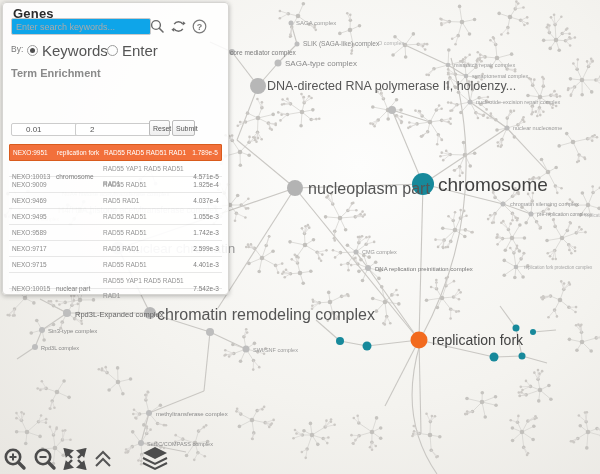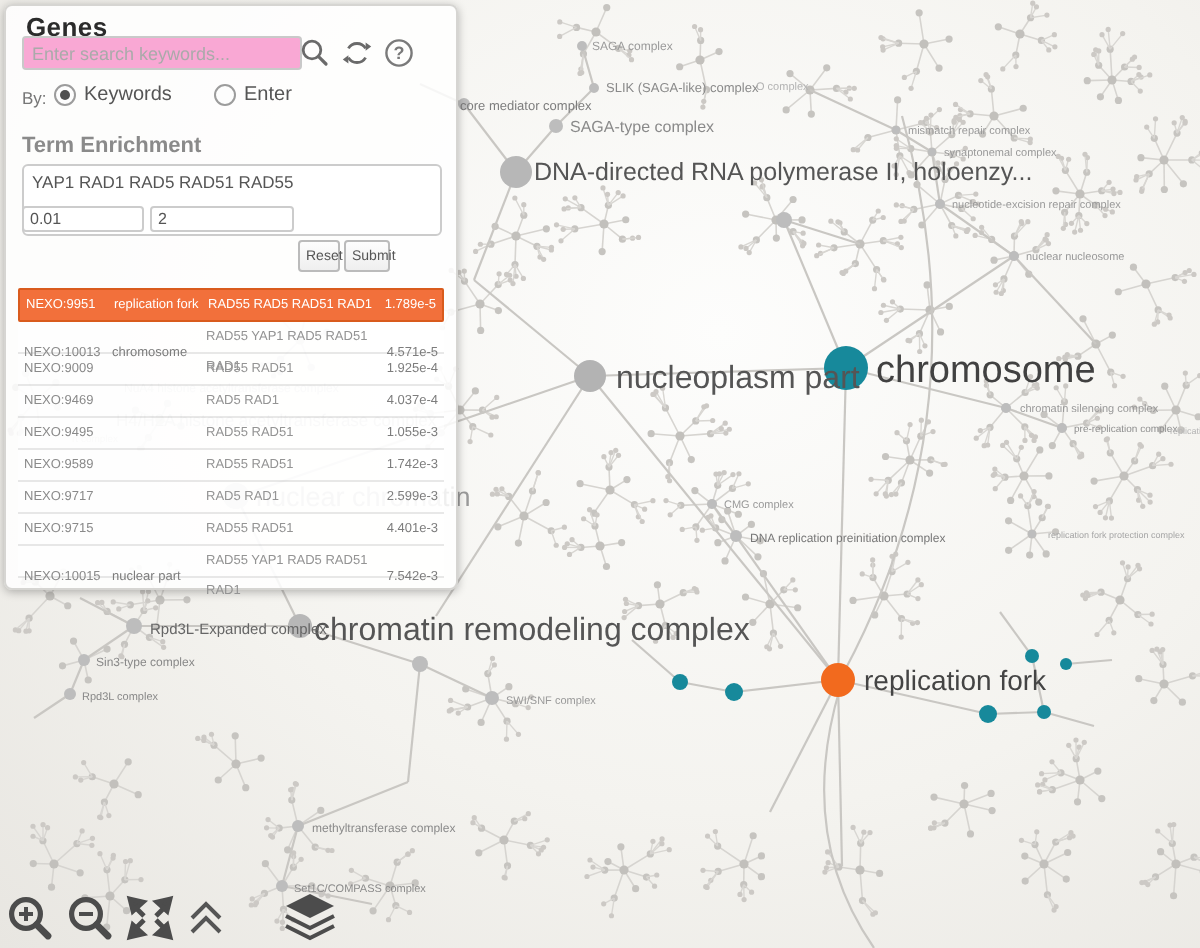--- a/index.html
+++ b/index.html
@@ -14,45 +14,45 @@
   .panel{
     position:absolute;left:2px;top:2px;width:225px;height:291px;
     background:rgba(255,255,255,0.84);
     border:1px solid #d6d5d2;border-radius:4px;
     box-shadow:0 1px 5px rgba(0,0,0,0.28);
     z-index:5;
   }
   .panel-title{position:absolute;left:10px;top:3px;font-size:13px;font-weight:bold;color:#2b2b2b;letter-spacing:.2px;}
   .search-input{
     position:absolute;left:8px;top:15px;width:130px;height:15px;
-    border:1px solid #c9c9c9;border-radius:2px;background:#f9a8d4;
+    border:1px solid #c9c9c9;border-radius:2px;background:#0ea5e9;
     font-size:9px;color:#444;padding:0 4px;outline:none;
     font-family:"Liberation Sans",sans-serif;
   }
   .search-input::placeholder{color:#aaa;}
   .icon-btn{position:absolute;top:15px;width:17px;height:17px;cursor:pointer;}
   .icon-btn svg{display:block;}
   .by-row{position:absolute;left:8px;top:39px;height:12px;font-size:8.5px;color:#777;}
   .by-label{position:absolute;left:0;top:2px;}
   .radio-opt{position:absolute;top:0;display:flex;align-items:center;cursor:pointer;}
   .radio-circle{width:9px;height:9px;border:1px solid #9c9c9c;border-radius:50%;background:#fdfdfd;position:relative;}
   .radio-opt.sel .radio-circle::after{
     content:"";position:absolute;left:2px;top:2px;width:5px;height:5px;border-radius:50%;background:#4f4f4f;
   }
-  .radio-label{margin-left:4px;font-size:10px;color:#555;}
+  .radio-label{margin-left:4px;font-size:15px;color:#555;}
   .section-title{position:absolute;left:8px;top:64px;font-size:11px;color:#8a8a8a;font-weight:bold;}
   .gene-textarea{
     position:absolute;left:8px;top:79px;width:200px;height:28px;resize:none;
     border:1px solid #ccc;border-radius:3px;background:#fff;
     font-size:8.5px;color:#555;padding:3px 4px;outline:none;
     font-family:"Liberation Sans",sans-serif;
   }
   .param-input{
-    position:absolute;top:100px;height:11px;border:1px solid #ccc;border-radius:2px;
-    background:#fff;font-size:8px;color:#555;padding:0 3px;outline:none;
+    position:absolute;top:120px;height:11px;border:1px solid #ccc;border-radius:2px;
+    background:#fff;font-size:8px;color:#555;padding:0 14px;outline:none;
     font-family:"Liberation Sans",sans-serif;
   }
   #pv-input{left:8px;width:53px;}
   #mg-input{left:72px;width:64px;}
   .small-btn{
     position:absolute;top:117px;height:16px;font-size:7px;color:#555;
     background:linear-gradient(#fdfdfd,#efefef);border:1px solid #bbb;border-radius:2px;
     padding:0 3px;cursor:pointer;font-family:"Liberation Sans",sans-serif;
   }
   #reset-btn{left:146px;width:21px;}
@@ -2125,21 +2125,20 @@
       <span class="radio-label">Keywords</span>
     </label>
     <label class="radio-opt" style="left:96px;">
       <span class="radio-circle"></span>
       <span class="radio-label">Enter</span>
     </label>
   </div>
 
   <div class="section-title">Term Enrichment</div>
 
-  <textarea class="gene-textarea" style="">YAP1 RAD1 RAD5 RAD51 RAD55</textarea>
 
   <input id="pv-input" class="param-input" value="0.01" style="">
   <input id="mg-input" class="param-input" value="2" style="">
   <button id="reset-btn" class="small-btn">Reset</button>
   <button id="submit-btn" class="small-btn">Submit</button>
 
   <div class="results-table" id="results-table">
       <div class="t-row sel">
         <span class="c1">NEXO:9951</span>
         <span class="c2">replication fork</span>

